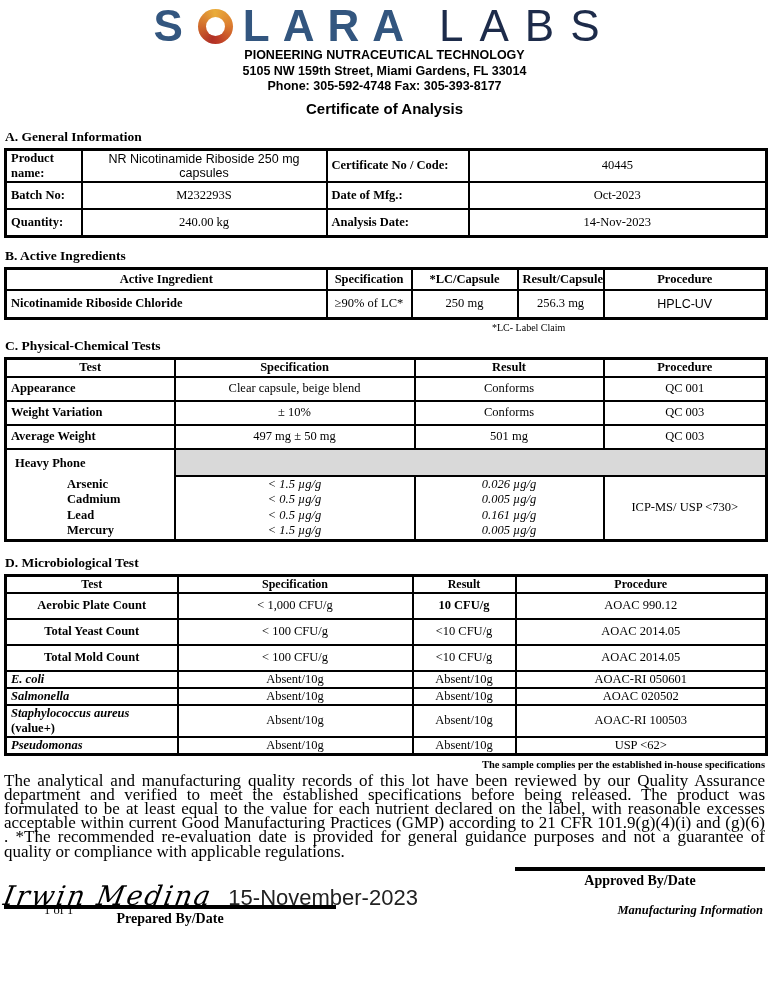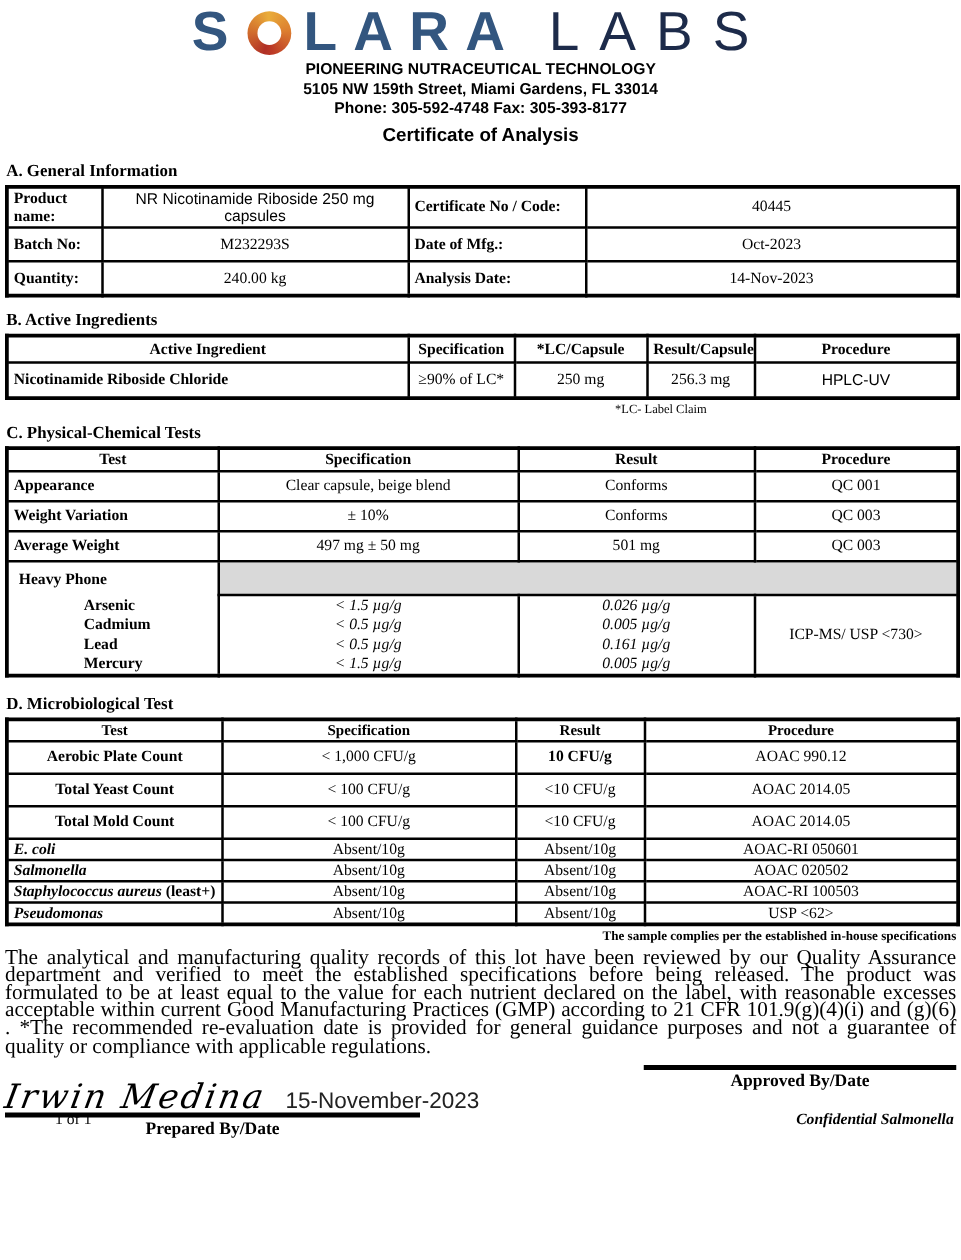--- a/index.html
+++ b/index.html
@@ -65,21 +65,21 @@
      margin-top:4px;}
 
   
   .sig-row{display:flex;justify-content:space-between;margin-top:6px;}
   .sig-block{position:relative;}
   .sig-left{width:332px;}
   .sig-right{width:250px;}
   .sig-top{display:flex;align-items:baseline;height:38px;}
   .script-name{font-family:"DejaVu Serif",serif;font-style:italic;font-size:27px;
      transform:skewX(-10deg);letter-spacing:2px;white-space:nowrap;}
-  .sig-date{font-family:"Liberation Sans","DejaVu Sans",sans-serif;font-size:18px;
+  .sig-date{font-family:"Liberation Sans","DejaVu Sans",sans-serif;font-size:22px;
      color:#222;margin-left:16px;white-space:nowrap;margin-top:20px;}
   .sig-line{height:4px;background:#000;margin-top:2px;}
   .sig-label{font-weight:bold;font-size:14px;text-align:center;margin-top:2px;}
   .scribble{position:absolute;left:28px;top:-14px;}
   .sig-right .sig-date{position:absolute;left:130px;top:8px;}
   .sig-right .sig-top{height:38px;}
 
   
   .footer-left{position:absolute;left:44px;bottom:9px;font-size:12.5px;}
   .footer-right{position:absolute;right:6px;bottom:9px;font-weight:bold;font-style:italic;
@@ -261,21 +261,21 @@
       <td class="ctr">Absent/10g</td>
       <td class="ctr">AOAC-RI 050601</td>
     </tr>
     <tr class="org">
       <td class="org-name"><span class="it">Salmonella</span><span class="rm"></span></td>
       <td class="ctr">Absent/10g</td>
       <td class="ctr">Absent/10g</td>
       <td class="ctr">AOAC 020502</td>
     </tr>
     <tr class="org">
-      <td class="org-name"><span class="it">Staphylococcus aureus</span><span class="rm"> (least+)</span></td>
+      <td class="org-name"><span class="it">Staphylococcus aureus</span><span class="rm"> (value+)</span></td>
       <td class="ctr">Absent/10g</td>
       <td class="ctr">Absent/10g</td>
       <td class="ctr">AOAC-RI 100503</td>
     </tr>
     <tr class="org">
       <td class="org-name"><span class="it">Pseudomonas</span><span class="rm"></span></td>
       <td class="ctr">Absent/10g</td>
       <td class="ctr">Absent/10g</td>
       <td class="ctr">USP &lt;62&gt;</td>
     </tr>
@@ -294,15 +294,15 @@
       <div class="sig-line"></div>
       <div class="sig-label">Prepared By/Date</div>
     </div>
     <div class="sig-block sig-right">
       <div class="sig-line"></div>
       <div class="sig-label">Approved By/Date</div>
     </div>
   </div>
 
   <div class="footer-left">1 of 1</div>
-  <div class="footer-right">Confidential Salmonella</div>
+  <div class="footer-right">Manufacturing Information</div>
 
 </div>
 
 </body></html>

